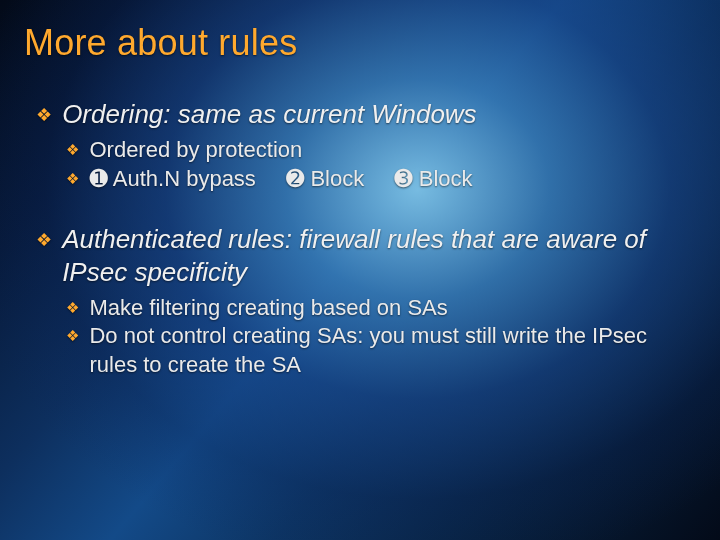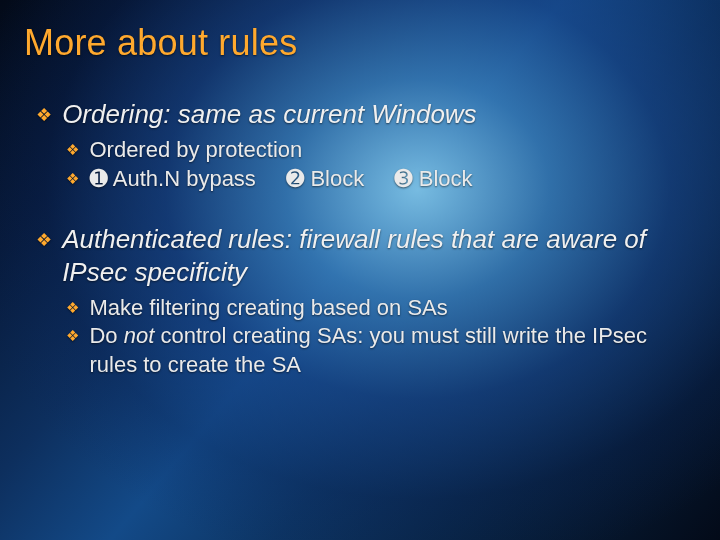--- a/index.html
+++ b/index.html
@@ -80,21 +80,21 @@
     flex: 0 0 auto;
   }
   .l2 .txt { flex: 1 1 auto; }
   .row3 {
     display: flex;
     align-items: baseline;
     gap: 30px;
   }
   .row3 > span { white-space: nowrap; }
   .gap { height: 30px; }
-  .ital { font-style: italic; }
+  .ital { }
 </style>
 </head>
 <body>
 
 <div class="slide">
   <div class="title">More about rules</div>
 
   <div class="content">
 
     <div class="l1">

